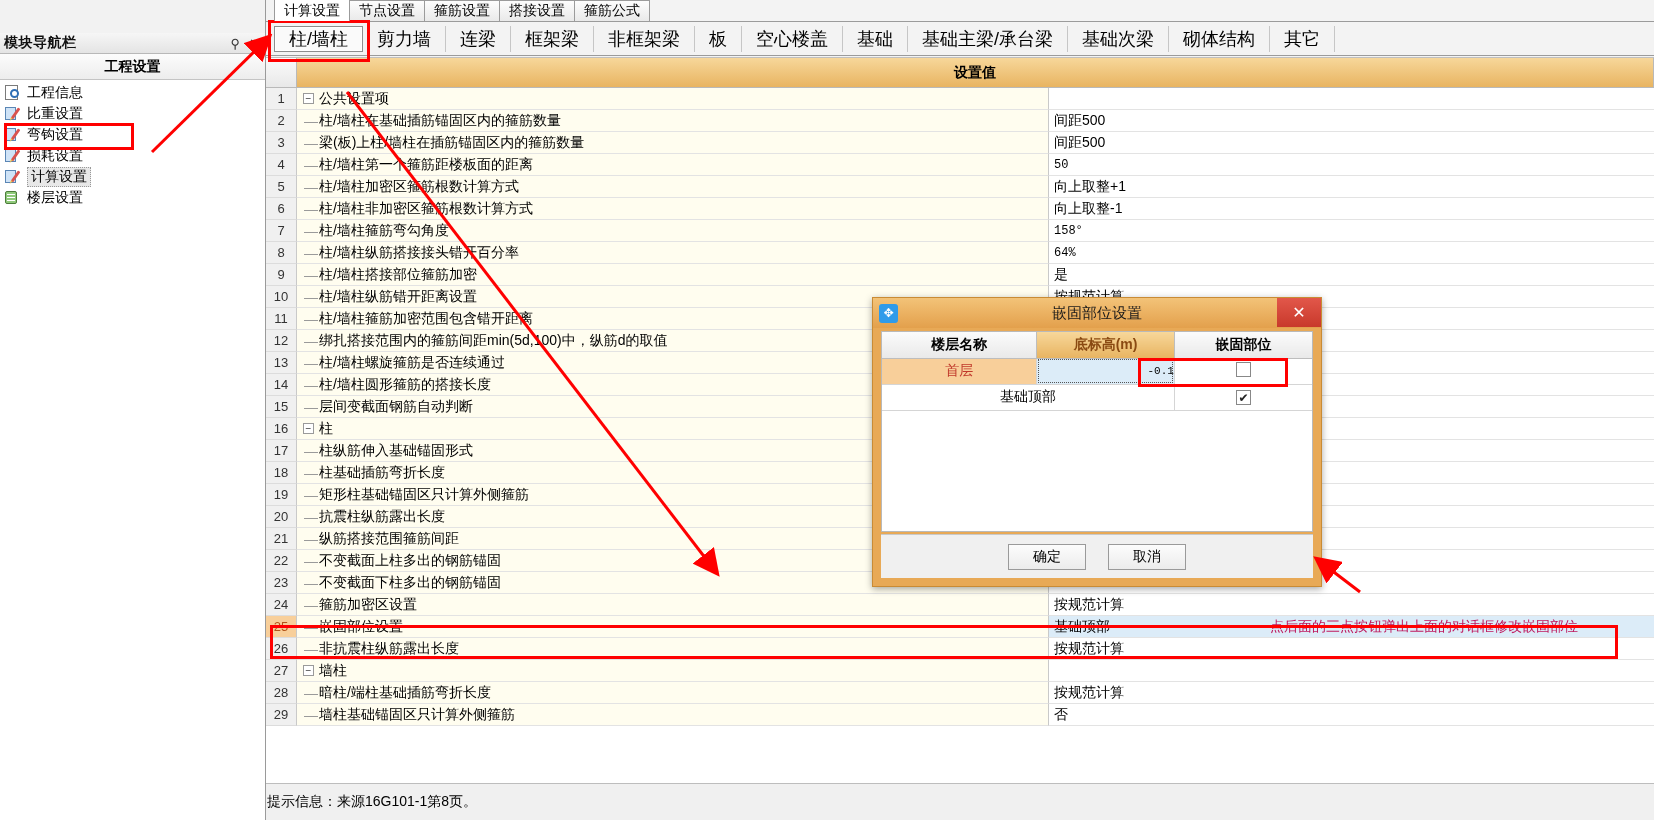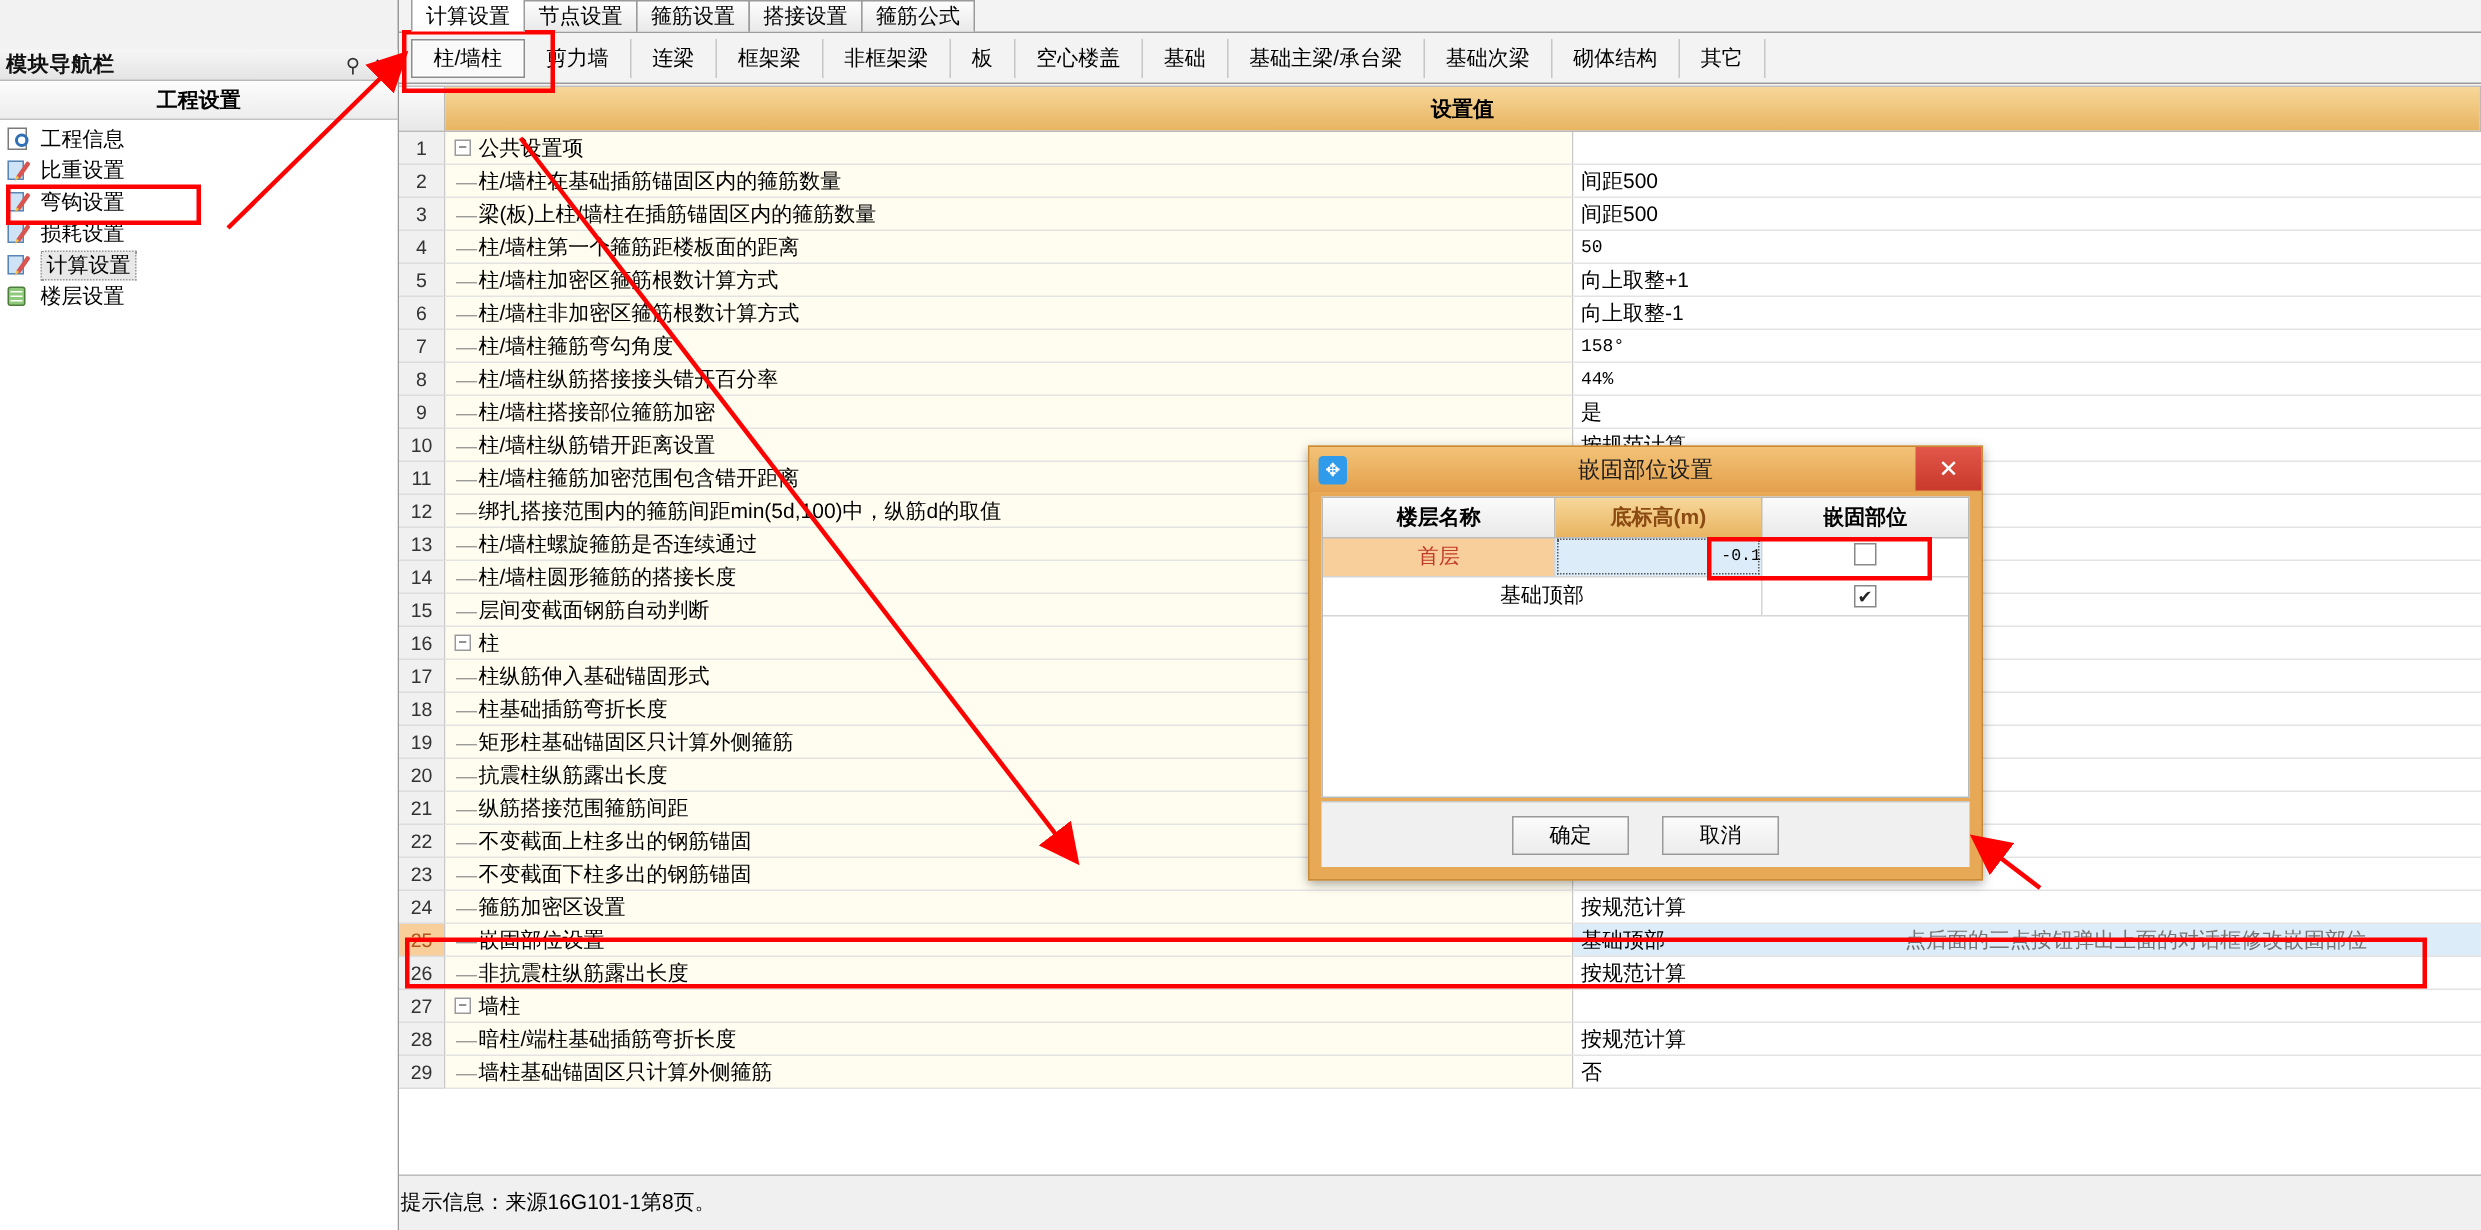--- a/index.html
+++ b/index.html
@@ -66,21 +66,21 @@
   }
   .tab1.active { background:#fff; position:relative; z-index:3; height:22px; }
 
   
   .tabs2 {
     display:flex; align-items:center; height:34px; background:#f3f3f3;
     border-bottom:1px solid #9b9b9b; padding-left:8px;
   }
   .tab2 {
     height:26px; display:flex;align-items:center;justify-content:center;
-    padding:0 14px; font-size:14px; border-right:1px solid #c6c6c6; cursor:pointer;
+    padding:0 14px; font-size:18px; border-right:1px solid #c6c6c6; cursor:pointer;
     white-space:nowrap;
   }
   .tab2.active {
     background:#fafafa; border:1px solid #8d8d8d;
     box-shadow:inset 0 0 0 1px #fff;
   }
   .tabs2 .spacer { flex:1 1 auto; }
 
   
   .grid-wrap { position:absolute; left:0; right:0; top:57px; bottom:37px; background:#fff; border-top:1px solid #bfbfbf;}
@@ -113,21 +113,21 @@
   .grow.sel .vl { background:#dcecf8; }
 
   .expander {
     width:11px;height:11px;border:1px solid #9a9a9a;background:#fff;
     display:inline-flex;align-items:center;justify-content:center;
     font-size:10px;line-height:1;margin-right:5px;color:#333; flex:0 0 11px;
   }
   .treeline { width:16px; flex:0 0 16px; color:#9a9a9a; text-align:center; }
   .mono { font-family:"Liberation Mono","DejaVu Sans Mono",monospace; font-size:12px;}
 
-  .redtext { color:#737373; font-size:14px; margin-left:160px; white-space:nowrap;}
+  .redtext { color:#be185d; font-size:14px; margin-left:160px; white-space:nowrap;}
 
   
   .statusbar {
     position:absolute; left:0; right:0; bottom:0; height:37px;
     background:#f0f0f0; border-top:1px solid #bdbdbd;
     display:flex; align-items:center; padding-left:1px; font-size:14px;
   }
 
   
   .dialog {
@@ -351,21 +351,21 @@
               <span class="mono">158°</span>
             </div>
           </div>
           <div class="grow">
             <div class="rn">8</div>
             <div class="nm">
               <span class="treeline">—</span>
               <span>柱/墙柱纵筋搭接接头错开百分率</span>
             </div>
             <div class="vl">
-              <span class="mono">44%</span>
+              <span class="mono">64%</span>
             </div>
           </div>
           <div class="grow">
             <div class="rn">9</div>
             <div class="nm">
               <span class="treeline">—</span>
               <span>柱/墙柱搭接部位箍筋加密</span>
             </div>
             <div class="vl">
               <span>是</span>

